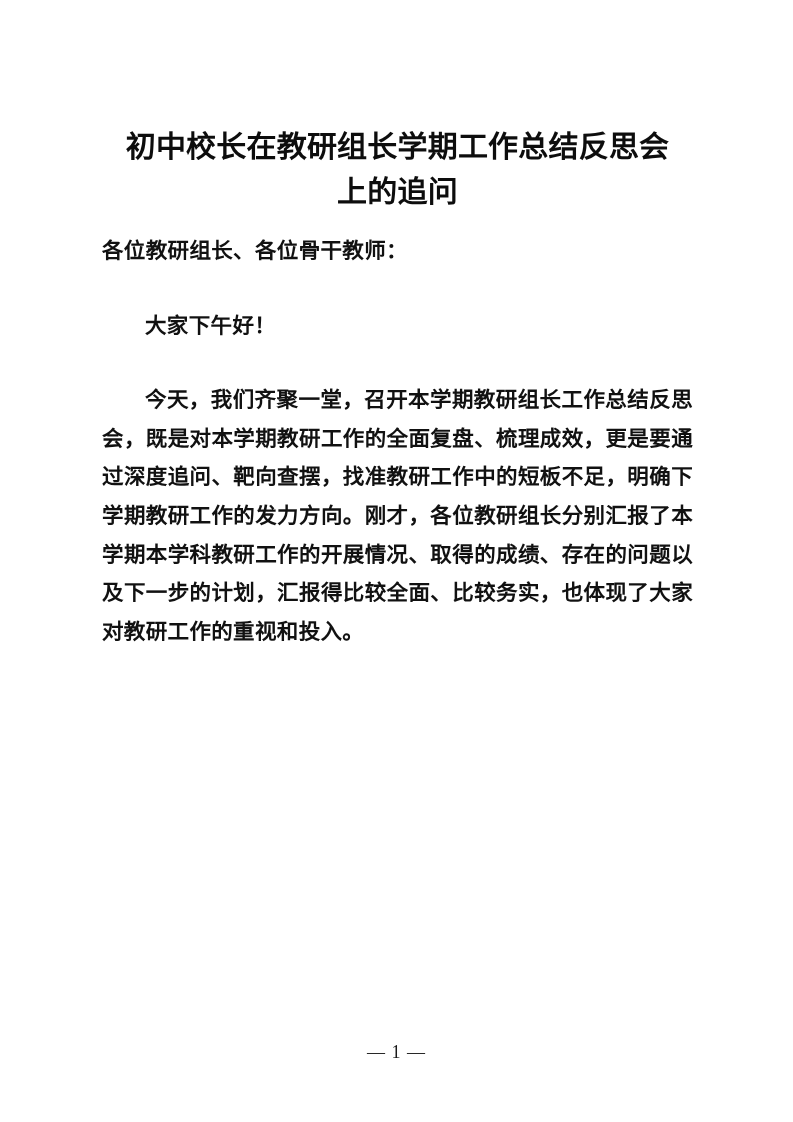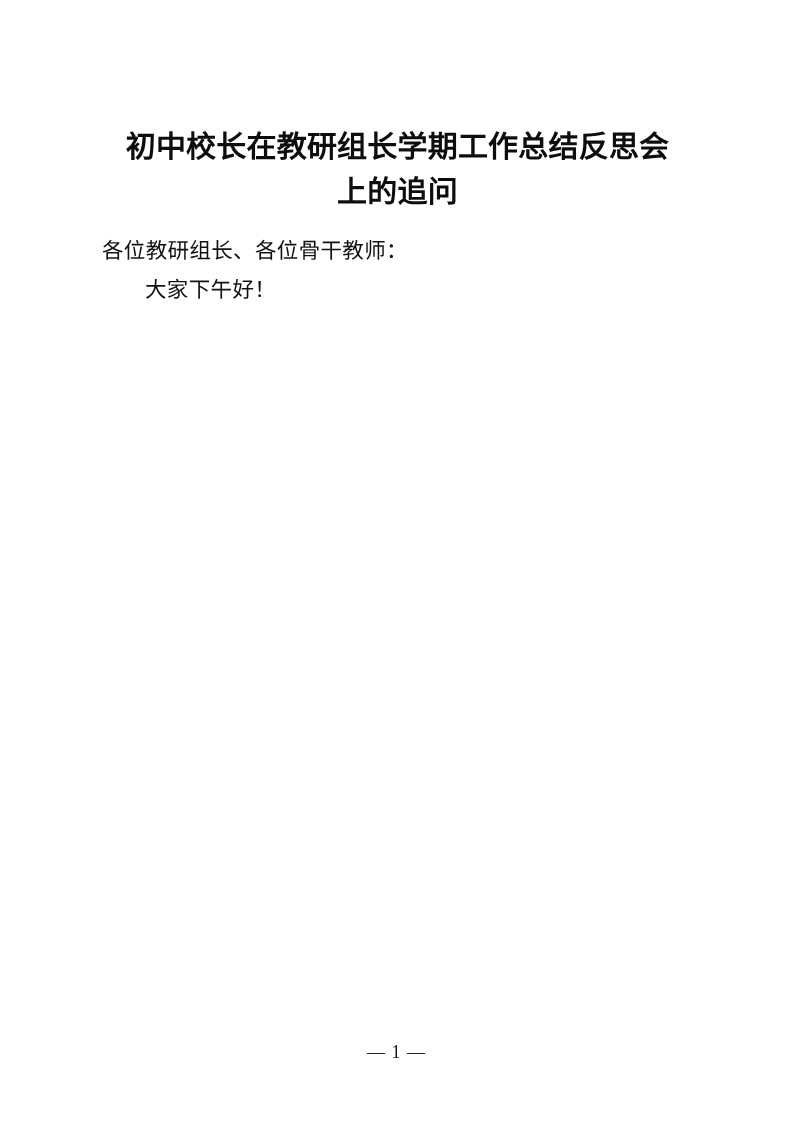--- a/index.html
+++ b/index.html
@@ -47,24 +47,26 @@
   .para {
     font-family: "Liberation Serif", "DejaVu Serif", serif;
     font-size: 21.5px;
     line-height: 38.6px;
     color: #111111;
     text-align: justify;
     text-justify: inter-ideograph;
     margin: 0;
     letter-spacing: 0.35px;
     word-break: break-all;
+    font-weight: bold;
   }
 
   .para.indent {
     text-indent: 2em;
+    margin-top: 36px;
   }
 
   .para.flush {
     text-indent: 0;
   }
 
   
   .page-footer {
     position: absolute;
     left: 0;
@@ -84,20 +86,21 @@
 
   <h1 class="doc-title">初中校长在教研组长学期工作总结反思会
 上的追问</h1>
 
   <div class="doc-body">
 
     <p class="para flush">各位教研组长、各位骨干教师：</p>
 
     <p class="para indent">大家下午好！</p>
 
+    <p class="para indent">今天，我们齐聚一堂，召开本学期教研组长工作总结反思会，既是对本学期教研工作的全面复盘、梳理成效，更是要通过深度追问、靶向查摆，找准教研工作中的短板不足，明确下学期教研工作的发力方向。刚才，各位教研组长分别汇报了本学期本学科教研工作的开展情况、取得的成绩、存在的问题以及下一步的计划，汇报得比较全面、比较务实，也体现了大家对教研工作的重视和投入。</p>
 
 
 
   </div>
 
   <div class="page-footer">— 1 —</div>
 
 </div>
 
 </body></html>

